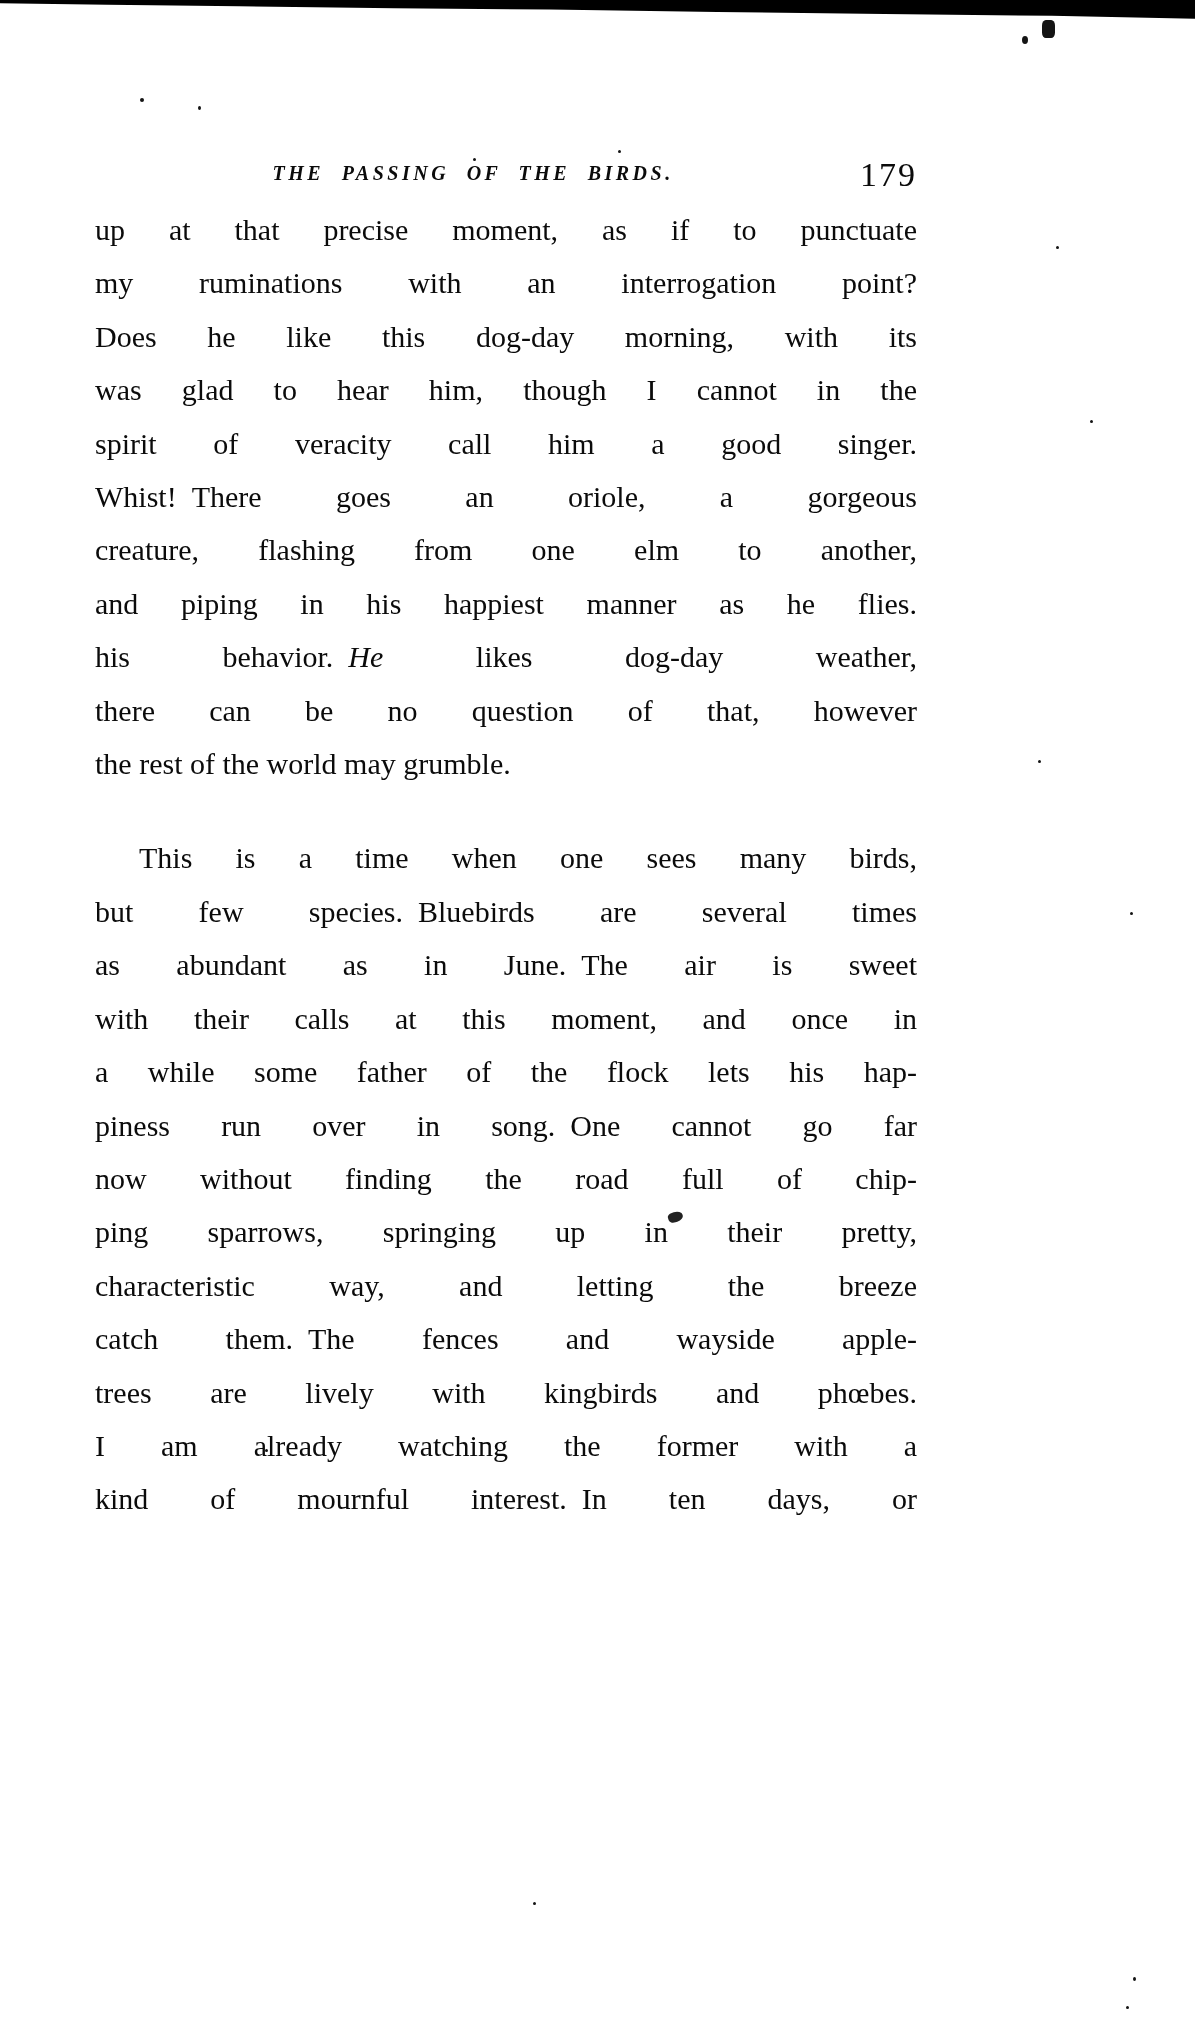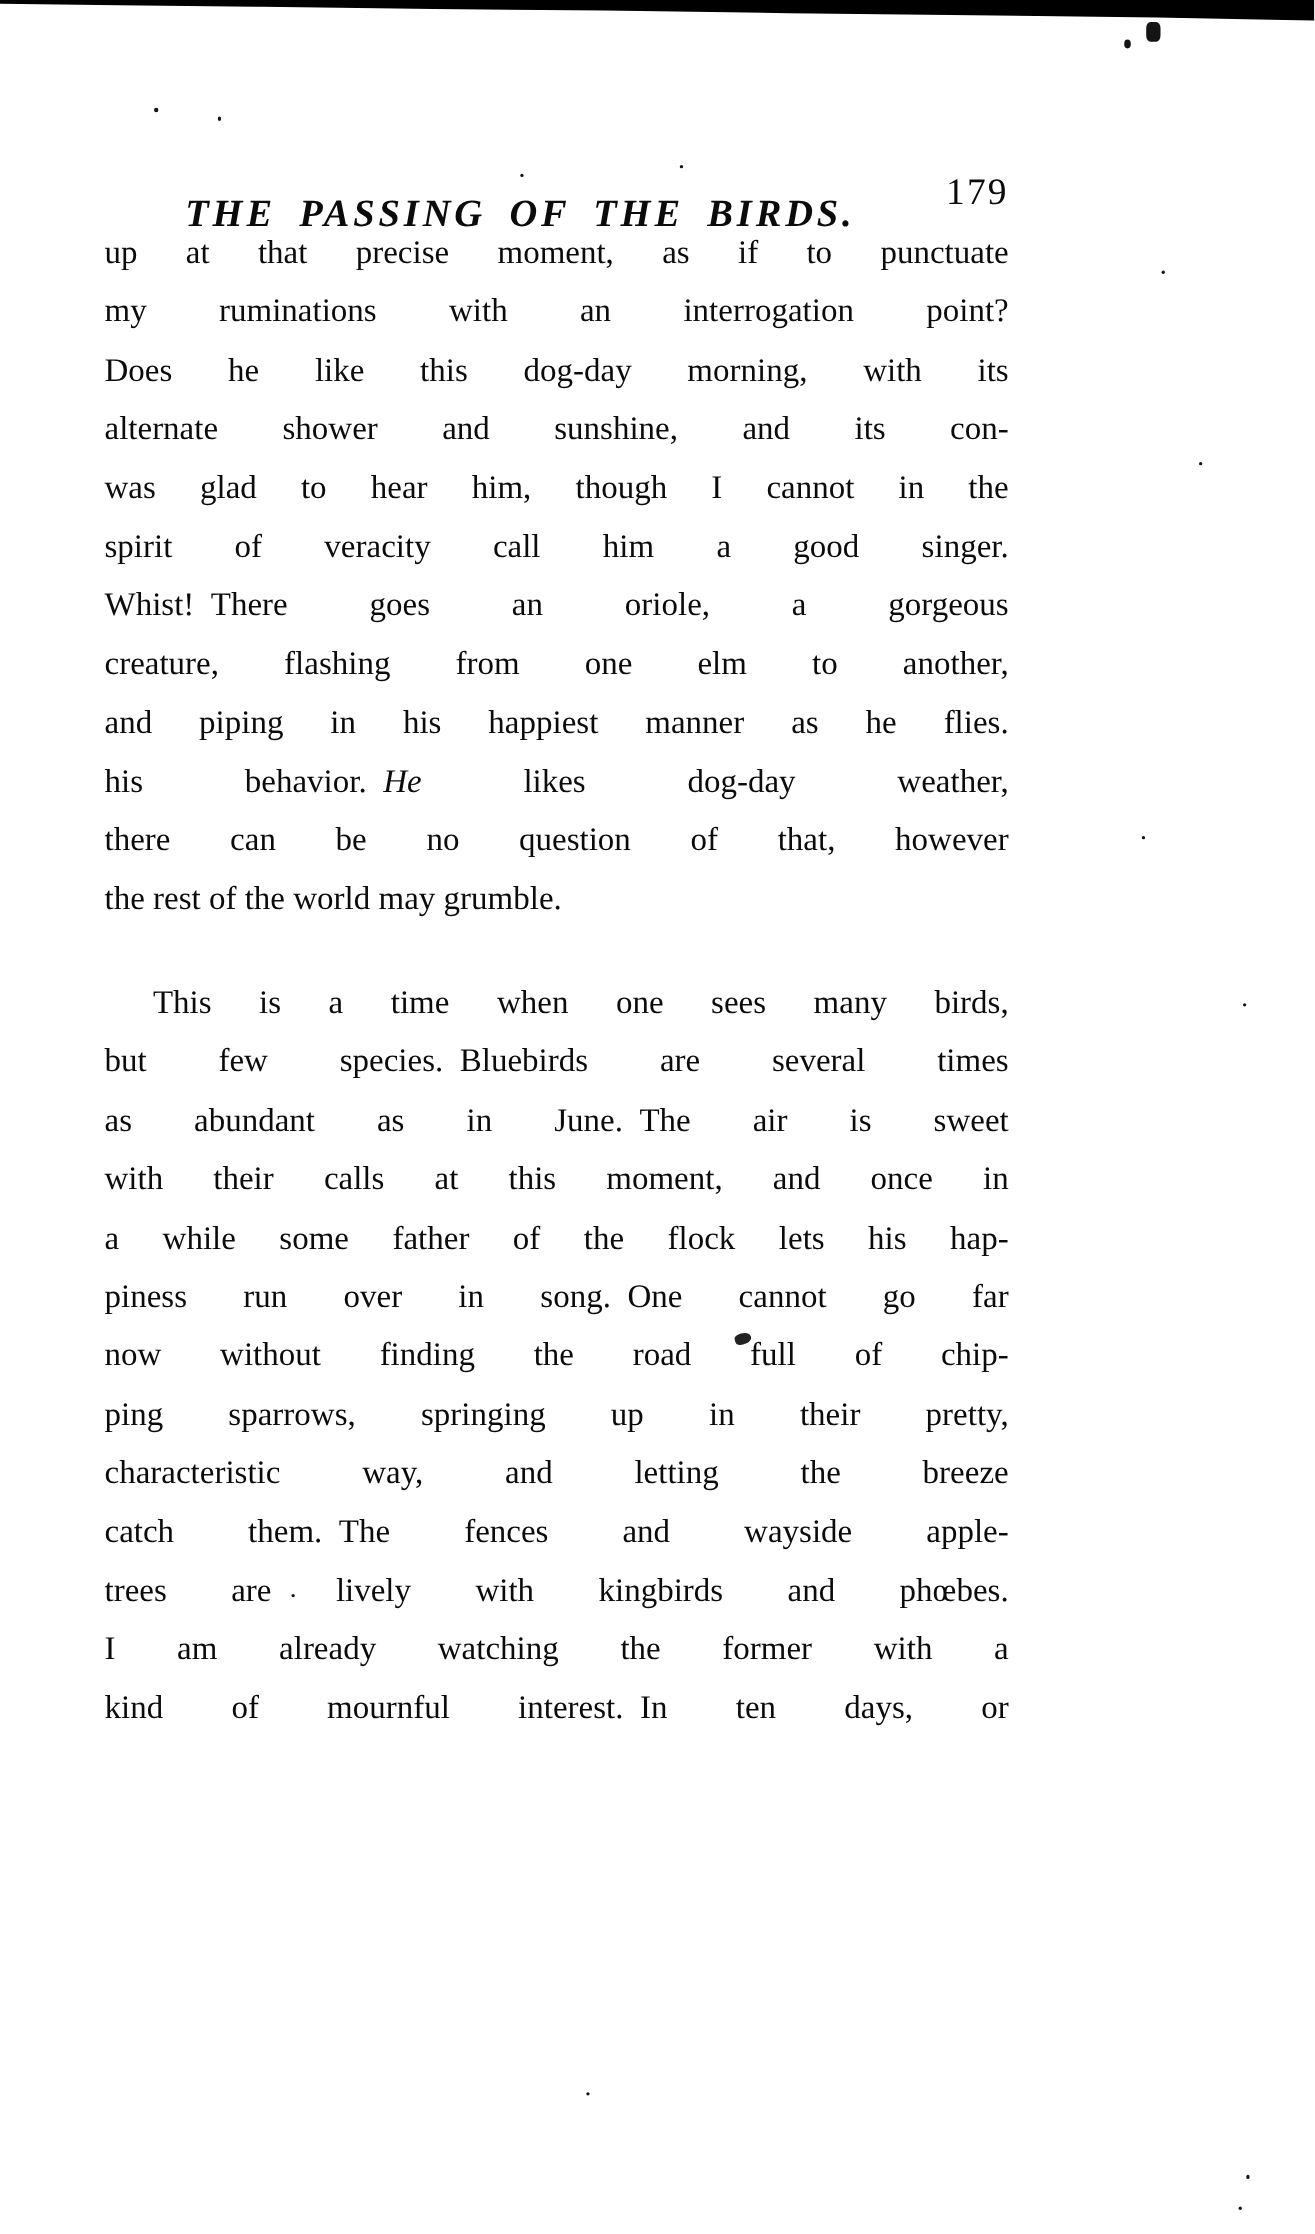--- a/index.html
+++ b/index.html
@@ -12,22 +12,22 @@
   
   .top-band{
     position:absolute;top:0;left:0;width:1195px;height:24px;background:#000;
     clip-path:polygon(0 0,100% 0,100% 78%,88% 66%,74% 58%,60% 50%,46% 40%,33% 34%,20% 26%,9% 20%,0 14%);
   }
   .speck{position:absolute;background:#141414;border-radius:50%;}
   .smudge{position:absolute;background:#222;border-radius:40% 60% 55% 45%;transform:rotate(-18deg);}
   
   .header{position:absolute;top:156px;left:95px;width:822px;height:40px;}
   .title{
-    position:absolute;left:46%;transform:translateX(-50%);top:18px;
-    font-style:italic;font-weight:600;font-size:35px;white-space:nowrap;
+    position:absolute;left:46%;transform:translateX(-50%);top:6px;
+    font-style:italic;font-weight:600;font-size:20px;white-space:nowrap;
     letter-spacing:3.5px;word-spacing:9px;
   }
   .pagenum{
     position:absolute;right:0;top:0;font-size:34px;letter-spacing:2px;
   }
   
   .textcol{
     position:absolute;top:203px;left:95px;width:822px;
     font-size:30px;line-height:53.4px;
   }
@@ -62,21 +62,20 @@
 
 <div class="header">
   <span class="title">THE PASSING OF THE BIRDS.</span>
   <span class="pagenum">179</span>
 </div>
 
 <div class="textcol">
   <div class="line">up at that precise moment, as if to punctuate</div>
   <div class="line">my ruminations with an interrogation point?</div>
   <div class="line">Does he like this dog-day morning, with its</div>
-  <div class="line">alternate shower and sunshine, and its con-</div>
   <div class="line">was glad to hear him, though I cannot in the</div>
   <div class="line">spirit of veracity call him a good singer.</div>
   <div class="line">Whist! There goes an oriole, a gorgeous</div>
   <div class="line">creature, flashing from one elm to another,</div>
   <div class="line">and piping in his happiest manner as he flies.</div>
   <div class="line"><span>his behavior. </span><i>He</i> <span>likes dog-day weather,</span></div>
   <div class="line">there can be no question of that, however</div>
   <div class="line flush-last">the rest of the world may grumble.</div>
 
   <div class="line indent">This is a time when one sees many birds,</div>

